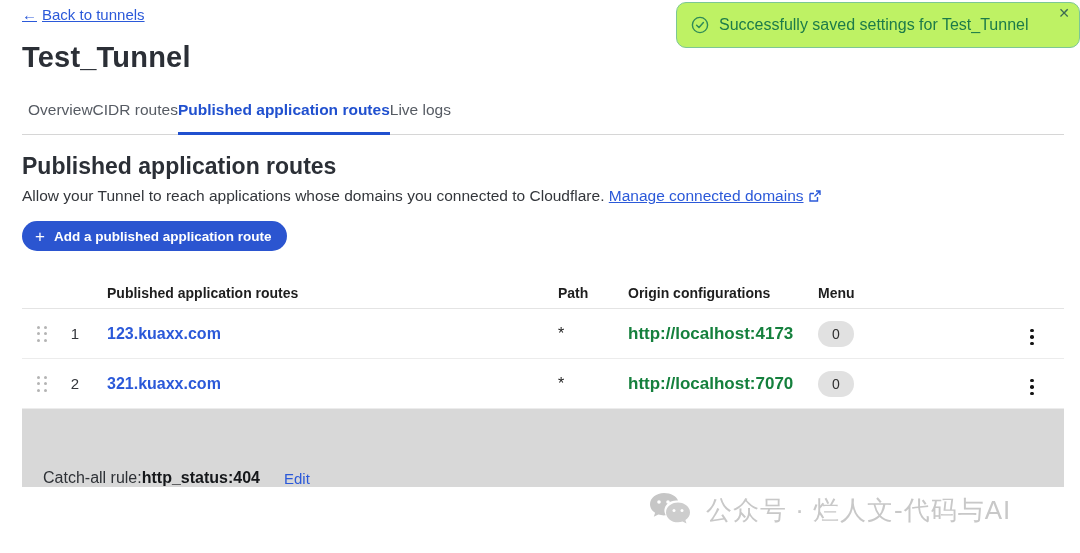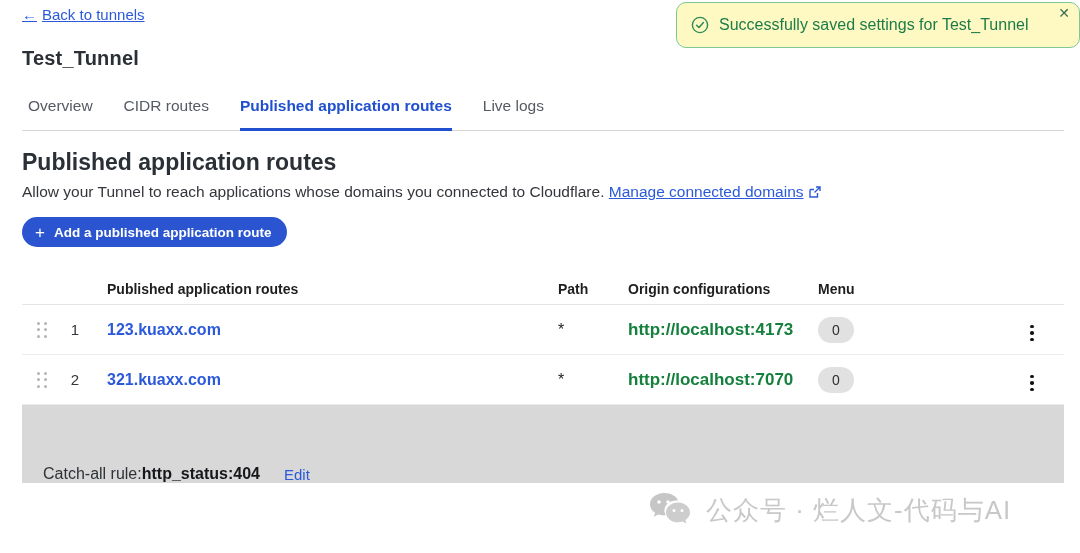--- a/index.html
+++ b/index.html
@@ -19,35 +19,35 @@
     align-items: center;
     gap: 5px;
     margin-top: 6px;
     font-size: 15px;
     color: #2b59d9;
     text-decoration: underline;
     cursor: pointer;
   }
   
   h1.page-title {
-    margin-top: 23px;
-    font-size: 20px;
+    margin-top: 17px;
+    font-size: 29px;
     font-weight: 700;
     letter-spacing: .2px;
     color: #2b2f36;
   }
 
   
   .toast {
     position: absolute;
     top: 2px;
     left: 676px;
     width: 404px;
     height: 46px;
-    background: #fef9c3;
+    background: #bef264;
     border: 1px solid #7cc795;
     border-radius: 10px;
     display: flex;
     align-items: center;
     gap: 10px;
     padding: 0 26px 0 14px;
     z-index: 5;
   }
   .toast-text { font-size: 16px; color: #1c7b49; white-space: nowrap; }
   .toast-close {
@@ -58,21 +58,20 @@
     color: #3d6b52;
     cursor: pointer;
     line-height: 1;
   }
   .check-icon { flex: 0 0 auto; display: block; }
 
   
   .tabs {
     display: flex;
     align-items: flex-end;
-    gap: 31px;
     margin-top: 27px;
     padding-left: 6px;
     border-bottom: 1px solid #d6d6d6;
     width: 1042px;
     margin-left: 22px;
   }
   .tab {
     display: inline-flex;
     align-items: center;
     gap: 9px;

